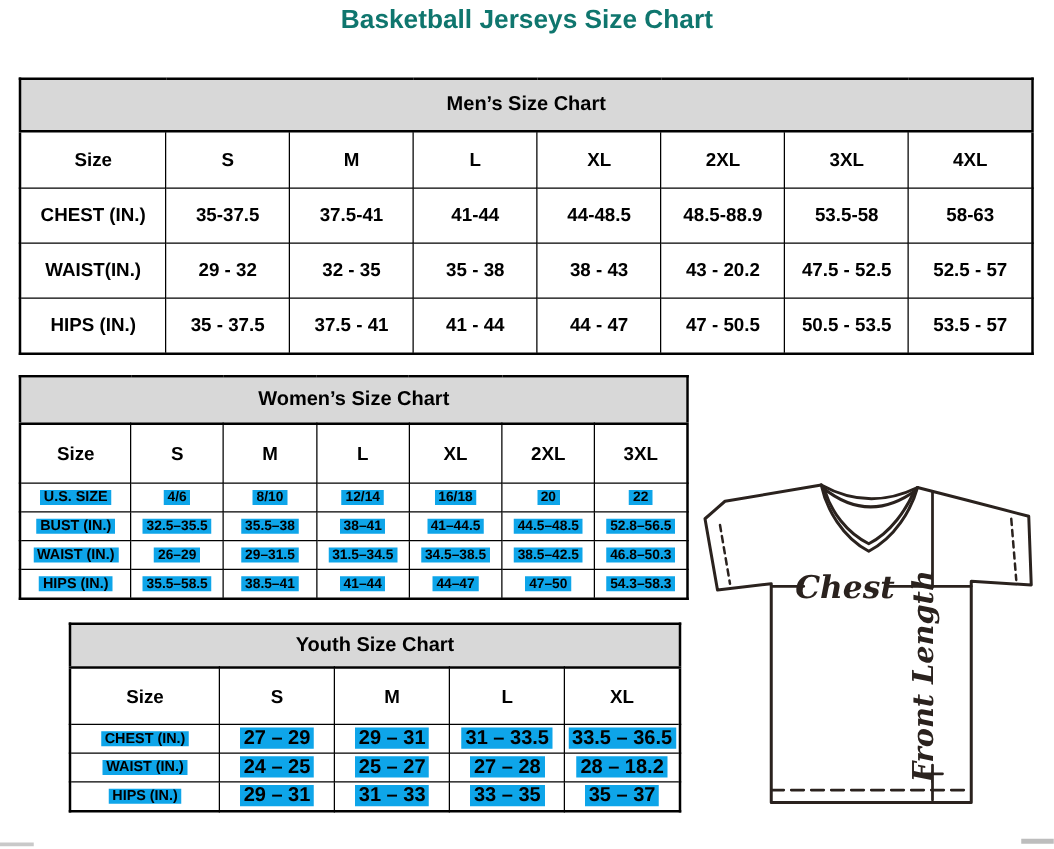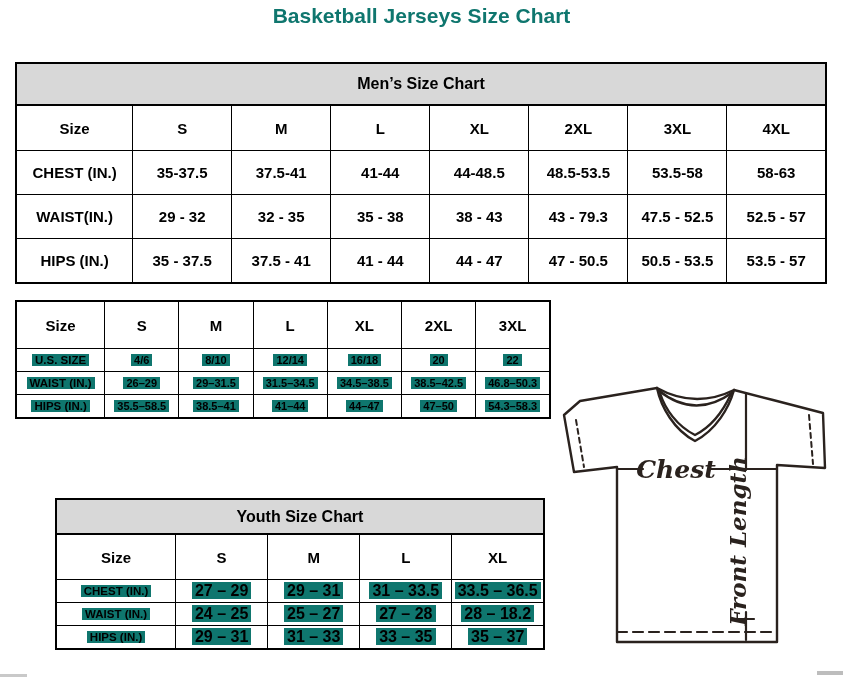--- a/index.html
+++ b/index.html
@@ -41,21 +41,21 @@
   .tbl-womens .band{height:36px;}
   .tbl-womens .col-head th{height:46px;font-size:15px;}
   .tbl-womens .data-row th,.tbl-womens .data-row td{height:22px;font-size:11px;}
   .tbl-womens .data-row .row-label{font-size:11.5px;}
   
   .tbl-youth .band{height:33px;}
   .tbl-youth .col-head th{height:44px;font-size:15px;}
   .tbl-youth .data-row th,.tbl-youth .data-row td{height:22px;font-size:16px;}
   .tbl-youth .data-row .row-label{font-size:11.5px;}
   
-  .shaded .data-row span{background:#0f766e;padding:0 3px;margin-top:32px;}
+  .shaded .data-row span{background:#0ea5e9;padding:0 3px;margin-top:32px;}
   
   .jersey-wrap{position:absolute;left:556px;top:383px;width:282px;height:266px;}
   .jersey-wrap svg{display:block;width:282px;height:266px;}
   .diagram-label{
     font-family:"DejaVu Serif","Liberation Serif",serif;
     font-style:italic;font-weight:bold;fill:#2a221e;
   }
   
   .scroll-frag{position:absolute;background:#c9c9c9;}
   .scroll-frag.left{left:0;top:674px;width:27px;height:3px;}
@@ -91,31 +91,31 @@
           <th>2XL</th>
           <th>3XL</th>
           <th>4XL</th>
         </tr>
         <tr class="data-row">
           <th class="row-label"><span>CHEST (IN.)</span></th>
           <td><span>35-37.5</span></td>
           <td><span>37.5-41</span></td>
           <td><span>41-44</span></td>
           <td><span>44-48.5</span></td>
-          <td><span>48.5-53.5</span></td>
+          <td><span>48.5-88.9</span></td>
           <td><span>53.5-58</span></td>
           <td><span>58-63</span></td>
         </tr>
         <tr class="data-row">
           <th class="row-label"><span>WAIST(IN.)</span></th>
           <td><span>29 - 32</span></td>
           <td><span>32 - 35</span></td>
           <td><span>35 - 38</span></td>
           <td><span>38 - 43</span></td>
-          <td><span>43 - 79.3</span></td>
+          <td><span>43 - 20.2</span></td>
           <td><span>47.5 - 52.5</span></td>
           <td><span>52.5 - 57</span></td>
         </tr>
         <tr class="data-row">
           <th class="row-label"><span>HIPS (IN.)</span></th>
           <td><span>35 - 37.5</span></td>
           <td><span>37.5 - 41</span></td>
           <td><span>41 - 44</span></td>
           <td><span>44 - 47</span></td>
           <td><span>47 - 50.5</span></td>
@@ -130,39 +130,51 @@
       <colgroup>
         <col style="width: 16.6%;">
         <col style="width: 13.9%;">
         <col style="width: 13.9%;">
         <col style="width: 13.9%;">
         <col style="width: 13.9%;">
         <col style="width: 13.9%;">
         <col style="width: 13.9%;">
       </colgroup>
       <tbody>
+        <tr>
+          <th colspan="7" class="band">Women’s Size Chart</th>
+        </tr>
         <tr class="col-head">
           <th>Size</th>
           <th>S</th>
           <th>M</th>
           <th>L</th>
           <th>XL</th>
           <th>2XL</th>
           <th>3XL</th>
         </tr>
         <tr class="data-row">
           <th class="row-label"><span>U.S. SIZE</span></th>
           <td><span>4/6</span></td>
           <td><span>8/10</span></td>
           <td><span>12/14</span></td>
           <td><span>16/18</span></td>
           <td><span>20</span></td>
           <td><span>22</span></td>
         </tr>
         <tr class="data-row">
+          <th class="row-label"><span>BUST (IN.)</span></th>
+          <td><span>32.5–35.5</span></td>
+          <td><span>35.5–38</span></td>
+          <td><span>38–41</span></td>
+          <td><span>41–44.5</span></td>
+          <td><span>44.5–48.5</span></td>
+          <td><span>52.8–56.5</span></td>
+        </tr>
+        <tr class="data-row">
           <th class="row-label"><span>WAIST (IN.)</span></th>
           <td><span>26–29</span></td>
           <td><span>29–31.5</span></td>
           <td><span>31.5–34.5</span></td>
           <td><span>34.5–38.5</span></td>
           <td><span>38.5–42.5</span></td>
           <td><span>46.8–50.3</span></td>
         </tr>
         <tr class="data-row">
           <th class="row-label"><span>HIPS (IN.)</span></th>

